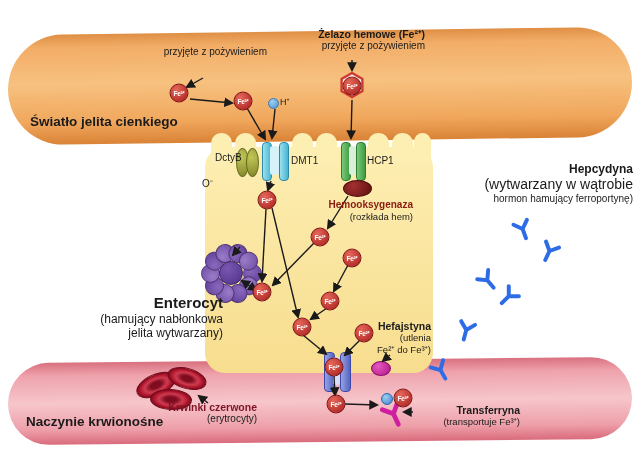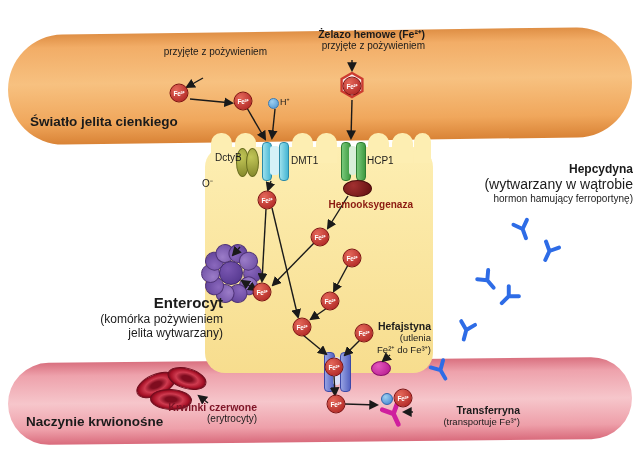--- a/index.html
+++ b/index.html
@@ -224,26 +224,27 @@
   </div>
 
   <div class="lbl" style="left:215px;top:152px;font-size:10px">DctyB</div>
   <div class="lbl" style="left:202px;top:178px;font-size:10px">O⁻</div>
   <div class="lbl" style="left:291px;top:155px;font-size:10px">DMT1</div>
   <div class="lbl" style="left:367px;top:155px;font-size:10px">HCP1</div>
   <div class="lbl" style="left:280px;top:97px;font-size:9px">H⁺</div>
 
   <div class="lbl center" style="left:303px;top:199px;width:110px">
     <div class="b darkred" style="font-size:10px">Hemooksygenaza</div>
+    <div style="font-size:9.5px">(rozkłada hem)</div>
   </div>
 
 
   <div class="lbl center" style="left:58px;top:294px;width:165px">
     <div class="b" style="font-size:15px">Enterocyt</div>
-    <div style="font-size:12px">(komórka pożywieniem</div>
+    <div style="font-size:12px">(hamujący nabłonkowa</div>
     <div style="font-size:12px">jelita wytwarzany)</div>
   </div>
 
   <div class="lbl center" style="left:448px;top:162px;width:185px">
     <div class="b" style="font-size:12px">Hepcydyna</div>
     <div style="font-size:14px">(wytwarzany w wątrobie</div>
     <div style="font-size:10px">hormon hamujący ferroportynę)</div>
   </div>
 
   <div class="lbl center" style="left:347px;top:320px;width:84px">

